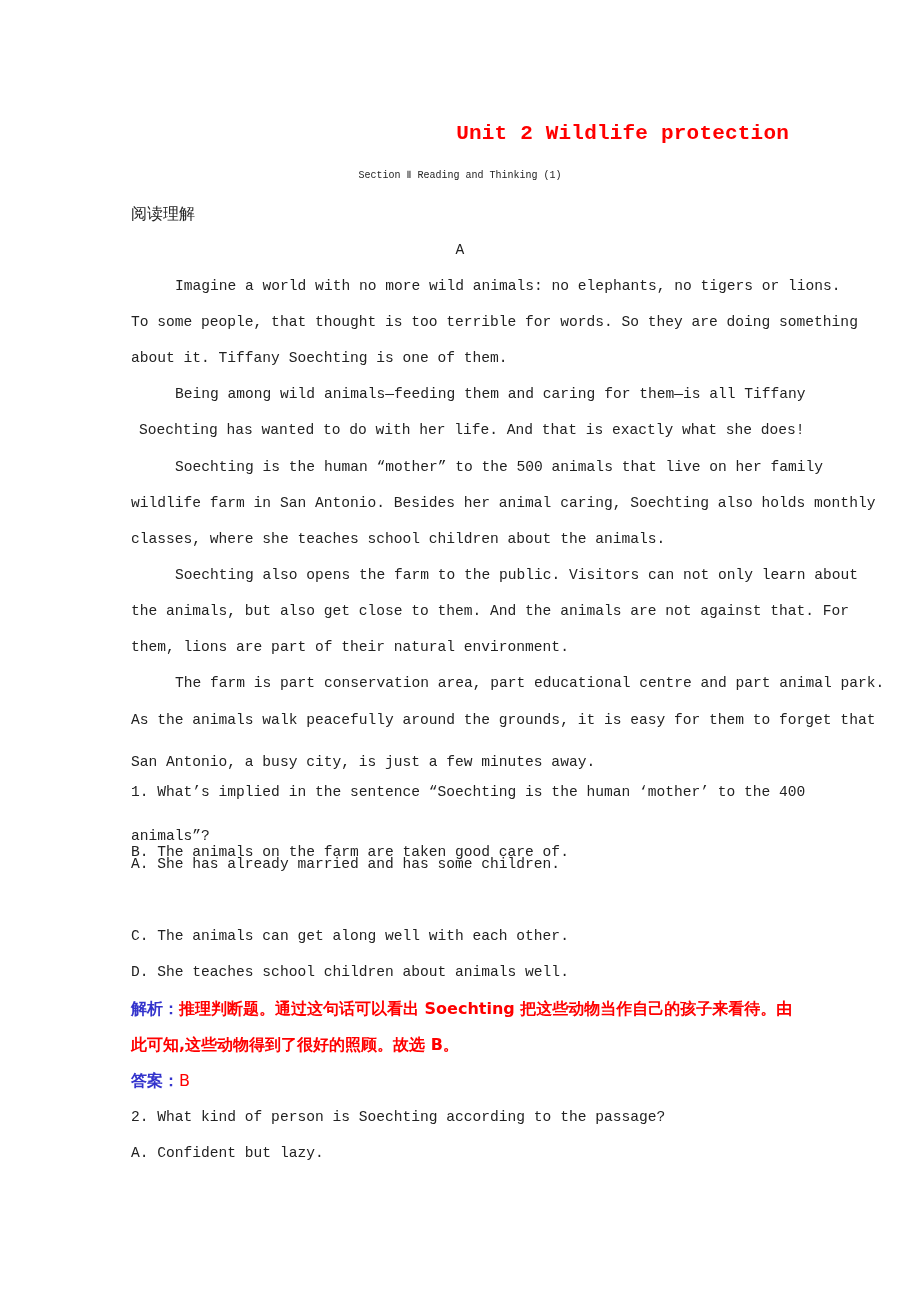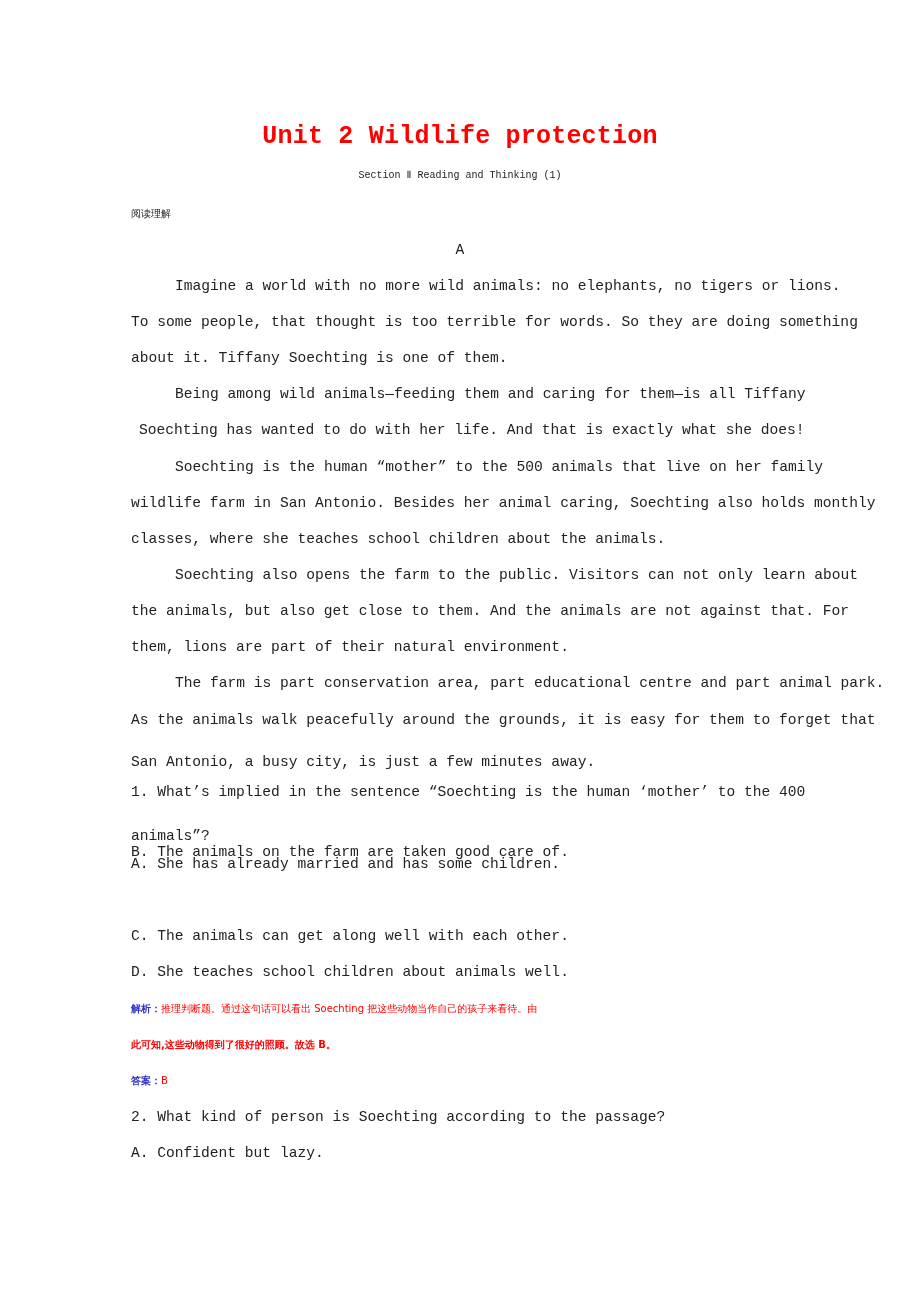--- a/index.html
+++ b/index.html
@@ -19,23 +19,23 @@
     position: absolute;
     left: 131px;
     top: 0;
     width: 658px;
   }
   .title {
     position: absolute;
     left: 0;
     width: 658px;
     top: 122px;
-    text-align: center;
+    text-align: right;
     font-family: "Liberation Mono", "DejaVu Sans Mono", monospace;
-    font-size: 25px;
+    font-size: 21px;
     font-weight: bold;
     color: #ff0000;
     letter-spacing: 0.2px;
   }
   .subtitle {
     position: absolute;
     left: 0;
     width: 658px;
     top: 169px;
     text-align: center;
@@ -54,21 +54,21 @@
     color: #222;
   }
   .just {
     text-align: justify;
     text-align-last: justify;
   }
   .indent { padding-left: 44px; width: 614px; }
   .center { text-align: center; }
   .red { color: #ff0000; }
   .blue { color: #3333cc; }
-  .cjk { font-family: "DejaVu Sans", sans-serif; font-size: 10px; }
+  .cjk { font-family: "DejaVu Sans", sans-serif; font-size: 16px; }
 </style>
 </head>
 <body>
 
 <div class="page">
   <div class="title">Unit 2 Wildlife protection</div>
   <div class="subtitle">Section Ⅱ  Reading and Thinking (1)</div>
 
   <div class="line cjk" style="top:204px;">阅读理解</div>
   <div class="line center" style="top:240px;">A</div>
@@ -93,21 +93,21 @@
   <div class="line" style="top:734px;margin-top:18px;">San Antonio, a busy city, is just a few minutes away.</div>
 
   <div class="line just" style="top:782px;">1. What’s implied in the sentence “Soechting is the human ‘mother’ to the 400</div>
   <div class="line" style="top:818px;margin-top:8px;">animals”?</div>
   <div class="line" style="top:854px;">A. She has already married and has some children.</div>
   <div class="line" style="top:842px;">B. The animals on the farm are taken good care of.</div>
   <div class="line" style="top:926px;">C. The animals can get along well with each other.</div>
   <div class="line" style="top:962px;">D. She teaches school children about animals well.</div>
 
   <div class="line cjk" style="top:999px;">
-    <span class="blue" style="font-weight:bold;">解析：</span><span class="red" style="font-weight:normal;">推理判断题。通过这句话可以看出 Soechting 把这些动物当作自己的孩子来看待。由</span>
+    <span class="blue" style="font-weight:bold;">解析：</span><span class="red" style="font-weight:bold;">推理判断题。通过这句话可以看出 Soechting 把这些动物当作自己的孩子来看待。由</span>
   </div>
   <div class="line cjk red" style="top:1035px;font-weight:bold;">此可知,这些动物得到了很好的照顾。故选 B。</div>
   <div class="line cjk" style="top:1071px;">
     <span class="blue" style="font-weight:bold;">答案：</span><span class="red">B</span>
   </div>
 
   <div class="line" style="top:1107px;">2. What kind of person is Soechting according to the passage?</div>
   <div class="line" style="top:1143px;">A. Confident but lazy.</div>
 </div>
 

